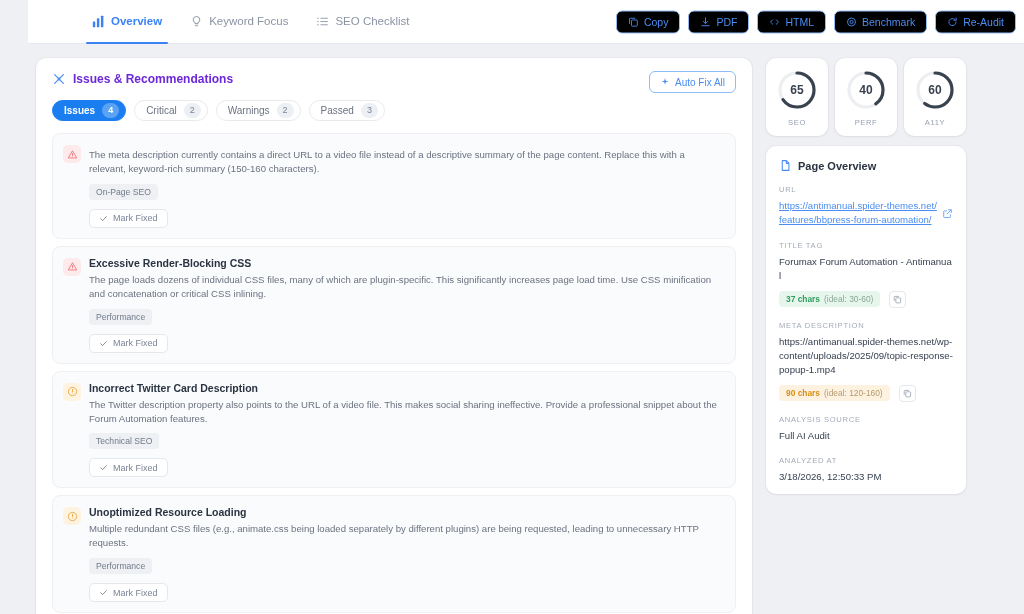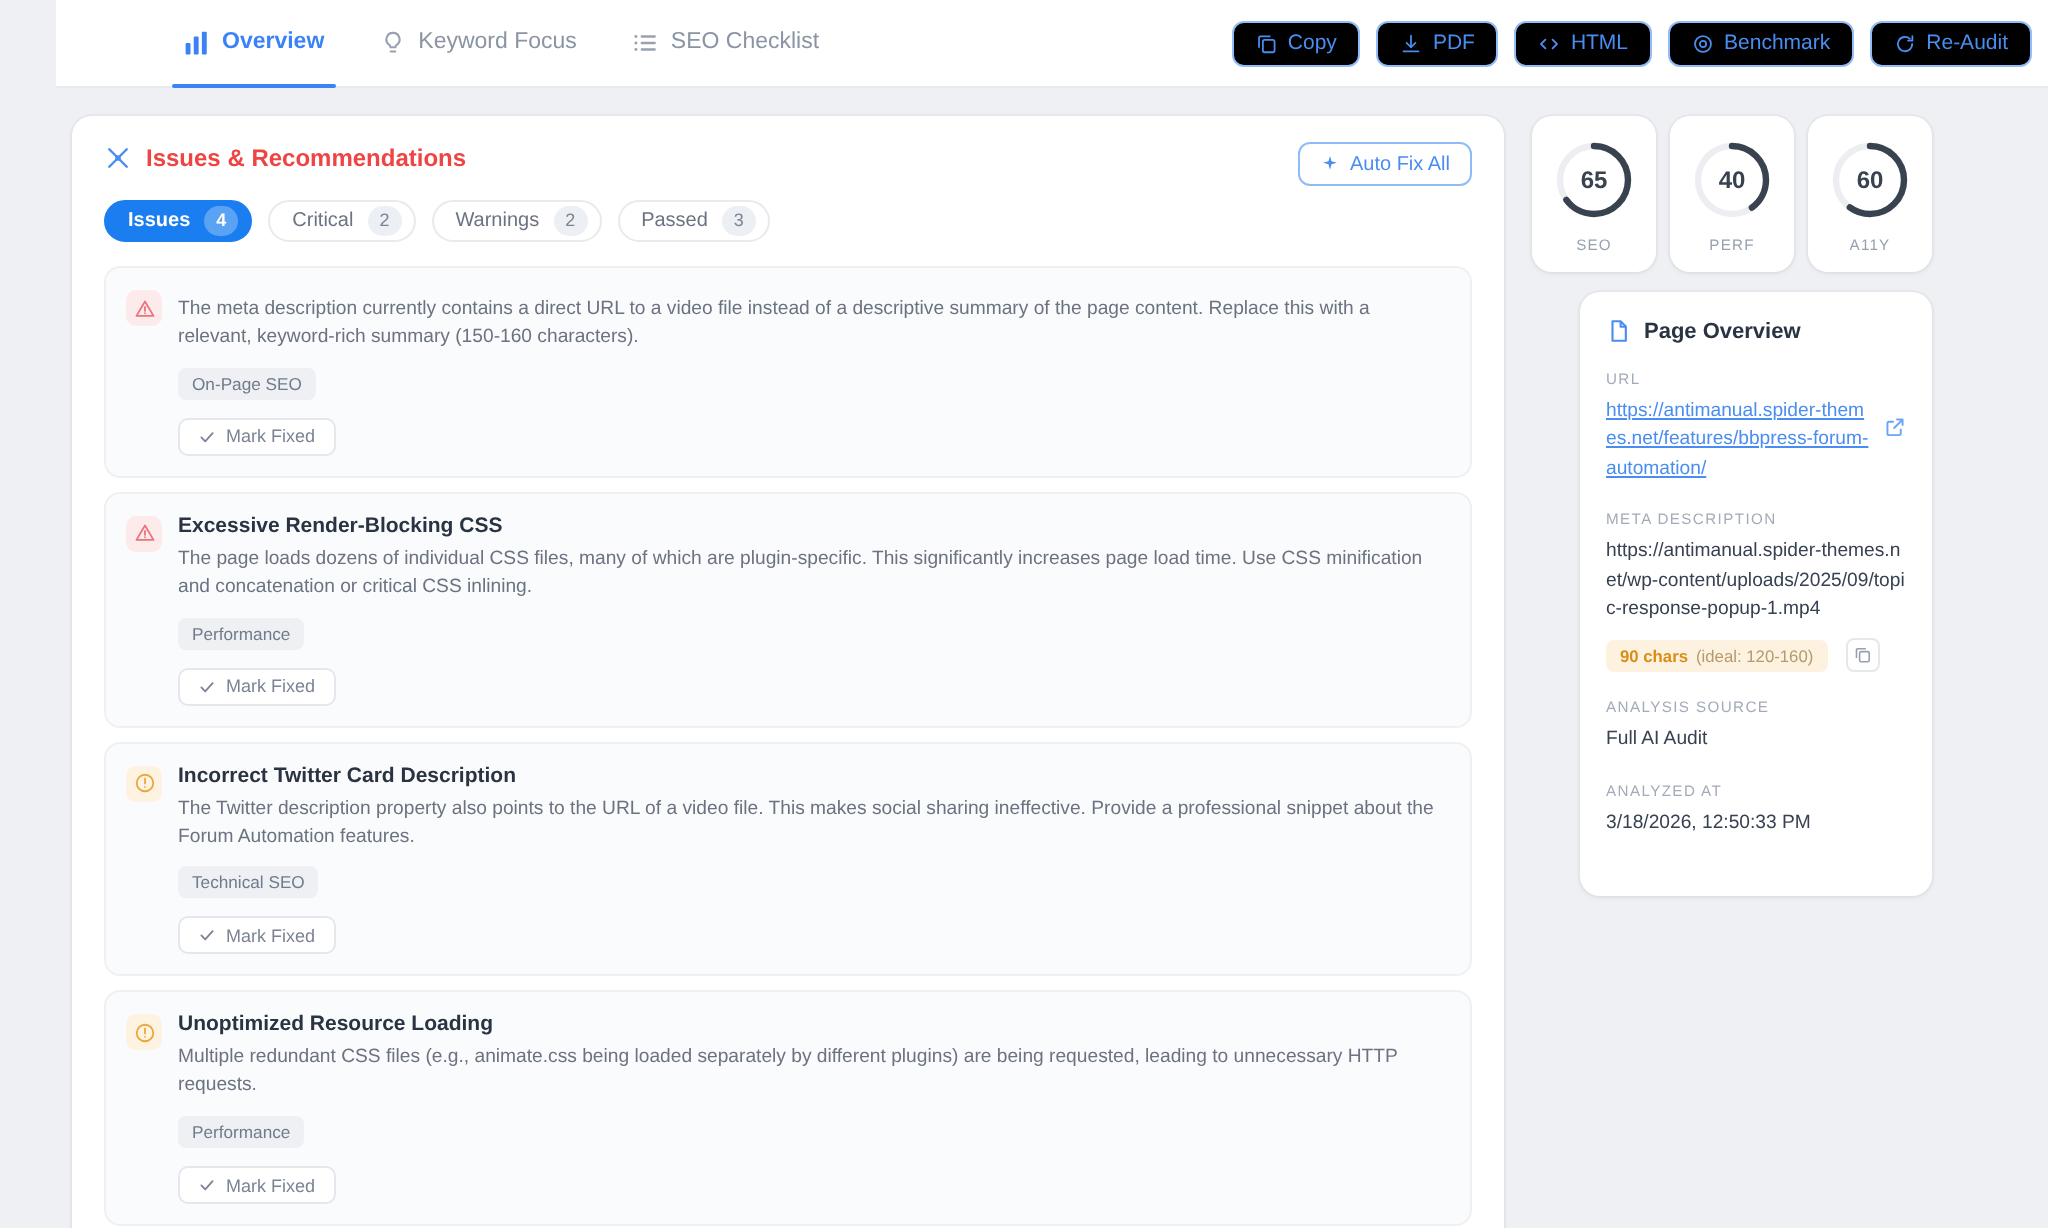--- a/index.html
+++ b/index.html
@@ -56,21 +56,21 @@
   .rightcol { width: 200px; flex: 0 0 200px; }
 
   .card {
     background: #ffffff; border-radius: 10px;
     box-shadow: 0 1px 3px rgba(16,24,40,0.05), 0 0 0 1px rgba(16,24,40,0.03);
   }
 
   
   .issues-card { padding: 14px 16px 16px 16px; position: relative; }
   .sec-head { display: flex; align-items: center; gap: 7px; }
-  .sec-title { font-size: 12px; font-weight: bold; color: #ef4444; }
+  .sec-title { font-size: 12px; font-weight: bold; color: #6d28d9; }
   .sec-ico { width: 14px; height: 14px; line-height: 0; }
   .sec-ico svg { width: 14px; height: 14px; display: block; }
 
   .autofix {
     position: absolute; right: 16px; top: 13px;
     display: flex; align-items: center; gap: 5px;
     height: 22px; padding: 0 10px;
     border: 1px solid #8fbbf8; border-radius: 6px;
     background: #fff; color: #4a8df0; font-size: 10px; cursor: pointer;
   }
@@ -129,21 +129,21 @@
   .ring { position: relative; width: 42px; height: 42px; }
   .ring svg { width: 42px; height: 42px; display: block; transform: rotate(-90deg); }
   .ring .val {
     position: absolute; left: 0; top: 0; width: 42px; height: 42px;
     display: flex; align-items: center; justify-content: center;
     font-size: 12px; font-weight: bold; color: #39424f;
   }
   .glabel { font-size: 7.6px; color: #98a1b0; letter-spacing: 0.6px; margin-top: 7px; }
 
   
-  .overview-card { margin-top: 10px; padding: 13px 13px 29px 13px; margin-left: 24px; }
+  .overview-card { margin-top: 10px; padding: 13px 13px 9px 13px; }
   .ov-head { display: flex; align-items: center; gap: 6px; }
   .ov-title { font-size: 11px; font-weight: bold; color: #2a3342; }
   .ov-ico { width: 13px; height: 13px; line-height: 0; }
   .ov-ico svg { width: 13px; height: 13px; display: block; }
 
   .field { margin-top: 13px; }
   .flabel { font-size: 7.6px; color: #a3abb8; letter-spacing: 0.7px; }
   .fvalue { font-size: 9.6px; color: #374151; margin-top: 5px; line-height: 1.5; word-break: break-all; }
   .flink { font-size: 9.6px; color: #4a8df0; line-height: 1.5; word-break: break-all; }
   .link-row { display: flex; align-items: flex-start; gap: 5px; margin-top: 5px; }
@@ -466,20 +466,38 @@
             <span class="extico">
               <svg viewBox="0 0 16 16" fill="none" stroke="#6aa5f5" stroke-width="1.4" stroke-linecap="round" stroke-linejoin="round">
                   <path d="M9.5 2.6h4v4"></path>
                   <path d="M13.2 2.9 7.4 8.7"></path>
                   <path d="M12.2 9.8v3.1a1 1 0 0 1-1 1H3.5a1 1 0 0 1-1-1V5.2a1 1 0 0 1 1-1h3.1"></path>
                 </svg>
             </span>
           </div>
         </div>
 
+        <div class="field">
+          <div class="flabel">TITLE TAG</div>
+          <div class="fvalue">Forumax Forum Automation - Antimanual</div>
+          <div class="chips">
+            <span class="chip good">
+              <span class="n">37 chars</span>
+              <span class="i">(ideal: 30-60)</span>
+            </span>
+            <span class="copybtn">
+              <span>
+                <svg viewBox="0 0 16 16" fill="none" stroke="#97a0ae" stroke-width="1.4">
+                    <rect x="5" y="5" width="8.5" height="9" rx="1.3"></rect>
+                    <path d="M10.5 2.5H3.2A1 1 0 0 0 2.2 3.5v7.2"></path>
+                  </svg>
+              </span>
+            </span>
+          </div>
+        </div>
 
         <div class="field">
           <div class="flabel">META DESCRIPTION</div>
           <div class="fvalue">https://antimanual.spider-themes.net/wp-content/uploads/2025/09/topic-response-popup-1.mp4</div>
           <div class="chips">
             <span class="chip warn">
               <span class="n">90 chars</span>
               <span class="i">(ideal: 120-160)</span>
             </span>
             <span class="copybtn">

